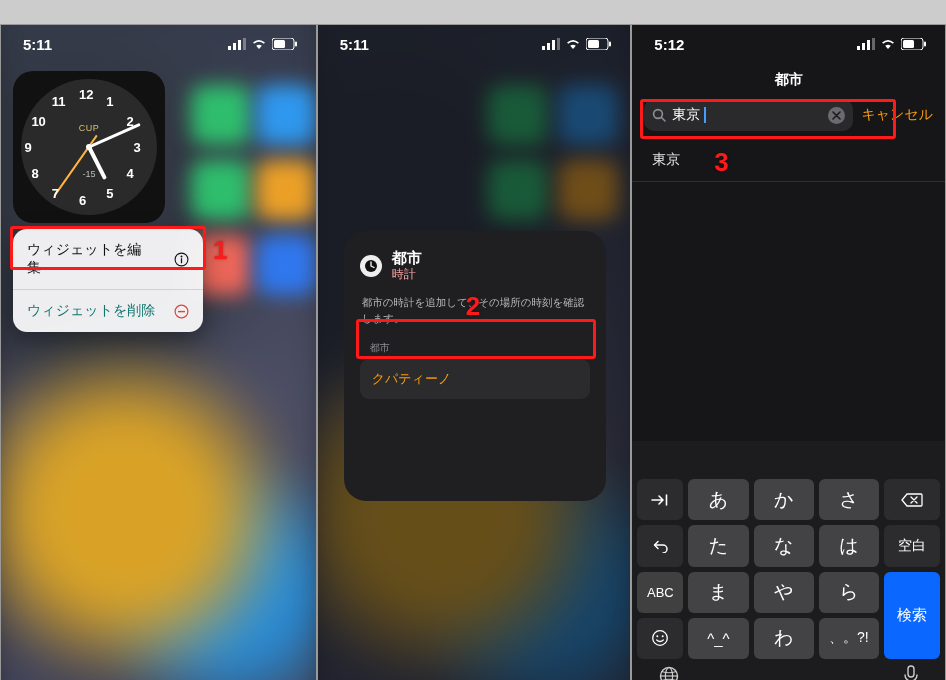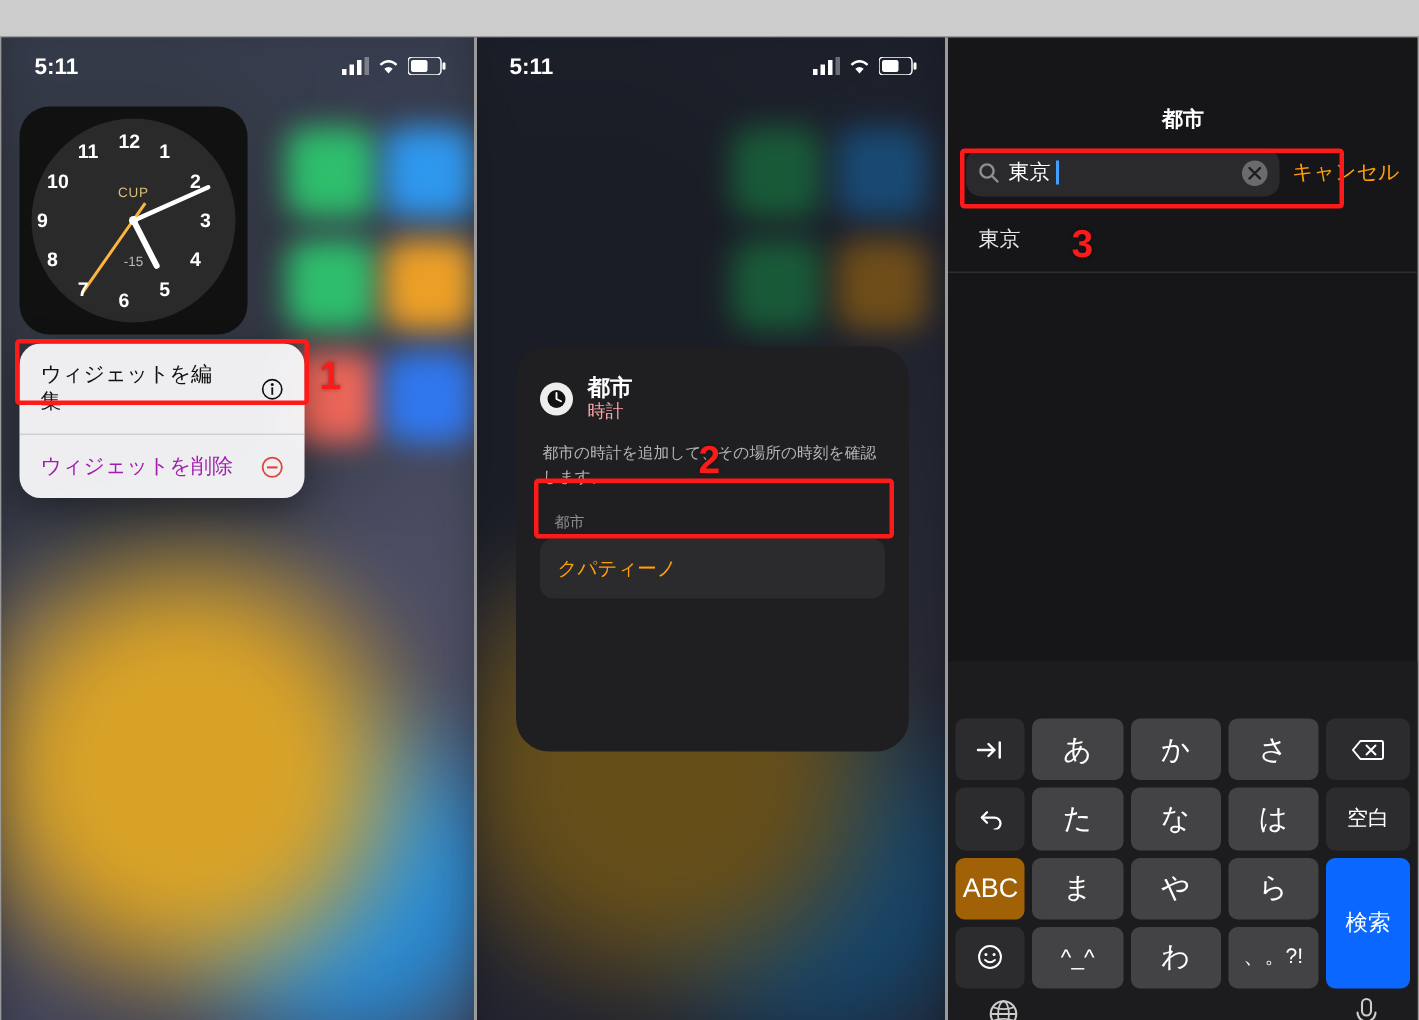--- a/index.html
+++ b/index.html
@@ -67,21 +67,21 @@
     position: absolute; top: 204px; left: 12px; width: 190px;
     background: rgba(245,245,247,.97); border-radius: 14px; overflow: hidden;
     box-shadow: 0 8px 24px rgba(0,0,0,.35);
   }
   .ctx-item {
     display: flex; justify-content: space-between; align-items: center;
     padding: 12px 14px; font-size: 14px; color: #111;
     border-top: 0.5px solid rgba(0,0,0,.12);
   }
   .ctx-item:first-child { border-top: none; gap: 24px; }
-  .ctx-item.destructive { color: #a21caf; }
+  .ctx-item.destructive { color: #0f766e; }
   .ctx-item .ic { width:16px; display:flex; justify-content:center; }
 
   .anno-box { position:absolute; border:3px solid #ff1a1a; border-radius:3px; pointer-events:none; z-index:60;}
   .anno-num { position:absolute; color:#ff1a1a; font-size:26px; font-weight:800; z-index:61; text-shadow:0 0 3px rgba(0,0,0,.4);}
 
   
   .dark-overlay { position:absolute; inset:0; background:rgba(8,10,14,.55); }
   .edit-sheet {
     position:absolute; left:26px; top:206px; width:262px; height:270px;
     background:#1f1f21; border-radius:22px; padding:18px 16px 14px 16px;
@@ -117,21 +117,21 @@
     background:#1c1c1e; display:flex; flex-direction:column;
   }
   .cand-bar { height:38px; }
   .kgrid { flex:1; display:grid; grid-template-columns:46px repeat(4,1fr) 56px; grid-template-rows:repeat(4,1fr); gap:4px; padding:0 4px 0 4px;}
   .key {
     background:#434345; color:#fff; border-radius:6px;
     display:flex; align-items:center; justify-content:center;
     font-size:19px; font-weight:400;
   }
   .key.func { background:#2c2c2e; font-size:14px;}
-  .key.abc  { background:#a16207; font-size:18px;}
+  .key.abc  { background:#404040; font-size:13px;}
   .key.emoji{ background:#2c2c2e;}
   .key.search { background:#0a67ff; font-size:15px; }
   .key.tall { grid-row: span 2; }
   .kbd-bottom {
     height:44px; display:flex; justify-content:space-between; align-items:center;
     padding:0 26px 6px 26px;
   }
   .kbd-bottom .ic { color:#ccc; }
 
 </style>
@@ -272,20 +272,40 @@
       </div>
     </div>
 
     <div class="anno-box" style="left:38px;top:294px;width:240px;height:40px"></div>
     <div class="anno-num" style="left:148px;top:266px">2</div>
   </div>
 
   <div class="phone">
     <div class="s3-bg"></div>
 
+    <div class="status-bar">
+      <span>5:12</span>
+      <span class="status-icons">
+        <svg width="18" height="12" viewBox="0 0 18 12">
+            <rect x="0" y="8" width="3" height="4" fill="#fff"></rect>
+            <rect x="5" y="5" width="3" height="7" fill="#fff"></rect>
+            <rect x="10" y="2" width="3" height="10" fill="#fff"></rect>
+            <rect x="15" y="0" width="3" height="12" fill="#fff" opacity=".35"></rect>
+          </svg>
+        <svg width="16" height="12" viewBox="0 0 16 12">
+            <path d="M8 11 L5.2 7.8 Q8 5.6 10.8 7.8 Z" fill="#fff"></path>
+            <path d="M2.6 5.2 Q8 .6 13.4 5.2" stroke="#fff" stroke-width="1.6" fill="none"></path>
+          </svg>
+        <svg width="26" height="12" viewBox="0 0 26 12">
+            <rect x="0" y="0" width="22" height="12" rx="3" fill="none" stroke="#fff" stroke-width="1"></rect>
+            <rect x="2" y="2" width="11" height="8" rx="1.5" fill="#fff"></rect>
+            <rect x="23" y="3.5" width="2" height="5" rx="1" fill="#fff"></rect>
+          </svg>
+      </span>
+    </div>
 
     <div class="s3-top">
       <div class="s3-title">都市</div>
       <div class="search-row">
         <div class="search-box">
           <svg width="14" height="14" viewBox="0 0 14 14">
               <circle cx="6" cy="6" r="4.4" fill="none" stroke="#8e8e93" stroke-width="1.6"></circle>
               <line x1="9.5" y1="9.5" x2="13" y2="13" stroke="#8e8e93" stroke-width="1.6" stroke-linecap="round"></line>
             </svg>
           <span style="color:#fff;font-size:14px">東京</span>

